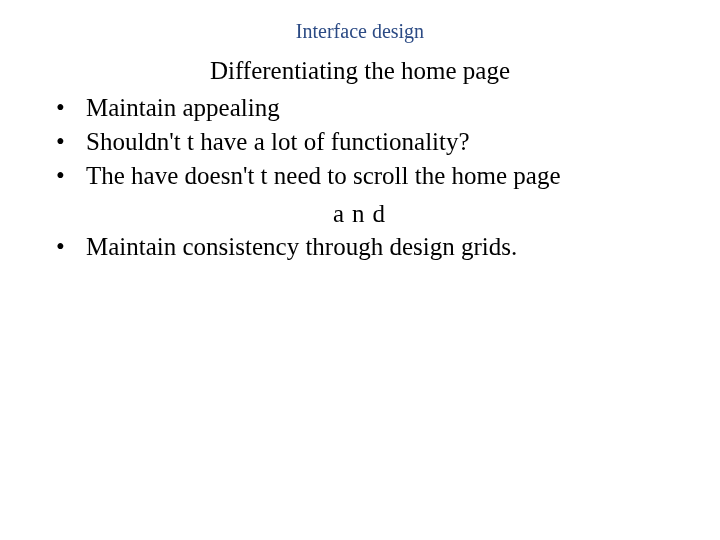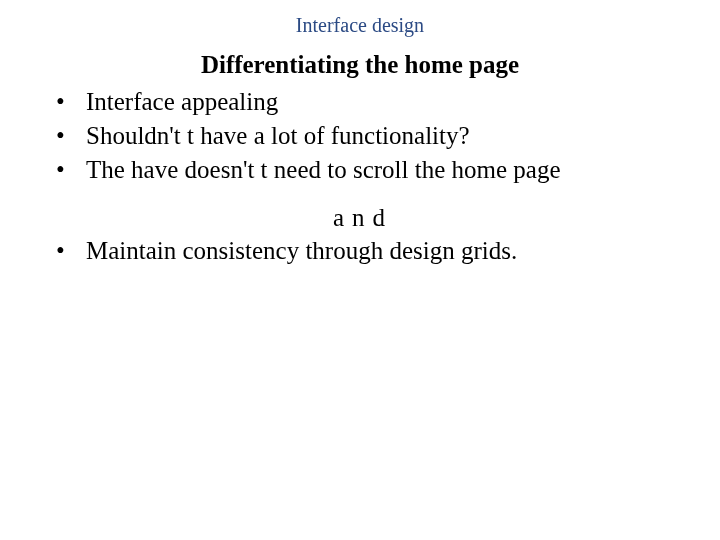--- a/index.html
+++ b/index.html
@@ -11,36 +11,36 @@
       width: 720px;
       height: 540px;
       background: #ffffff;
       font-family: "Times New Roman", Times, serif;
       color: #000000;
       overflow: hidden;
     }
     .slide {
       width: 100%;
       height: 100%;
-      padding: 14px 40px 0 40px;
+      padding: 20px 40px 0 40px;
       position: relative;
     }
     .header-label {
       text-align: center;
       font-size: 20px;
       color: #2b4a84;
       margin-bottom: 14px;
       font-weight: normal;
     }
     .slide-title {
       text-align: center;
       font-size: 25px;
       color: #000000;
       margin-bottom: 6px;
-      font-weight: bold;
+      font-weight: normal;
     }
     .content-area {
       padding-left: 6px;
     }
     ul.bullets {
       list-style: none;
       font-size: 25px;
       line-height: 1.35;
     }
     ul.bullets li {
@@ -51,35 +51,35 @@
       content: "•";
       position: absolute;
       left: 10px;
       top: 0;
       font-size: 25px;
     }
     .connector {
       text-align: center;
       font-size: 25px;
       letter-spacing: 8px;
-      margin: 18px 0 2px 0;
+      margin: 8px 0 2px 0;
     }
   </style>
 </head>
 <body>
 
 <div class="slide">
 
   <div class="header-label">Interface design</div>
 
   <div class="slide-title">Differentiating the home page</div>
 
   <div class="content-area">
     <ul class="bullets">
-      <li>Interface appealing</li>
+      <li>Maintain appealing</li>
       <li>Shouldn't t have a lot of functionality?</li>
       <li>The have doesn't t need to scroll the home page</li>
     </ul>
 
     <div class="connector">and</div>
 
     <ul class="bullets">
       <li>Maintain consistency through design grids.</li>
     </ul>
   </div>

